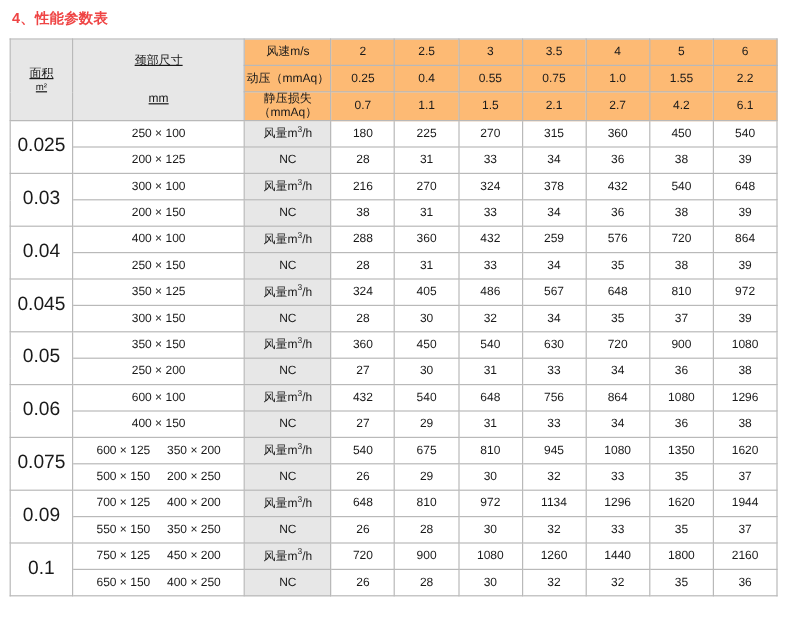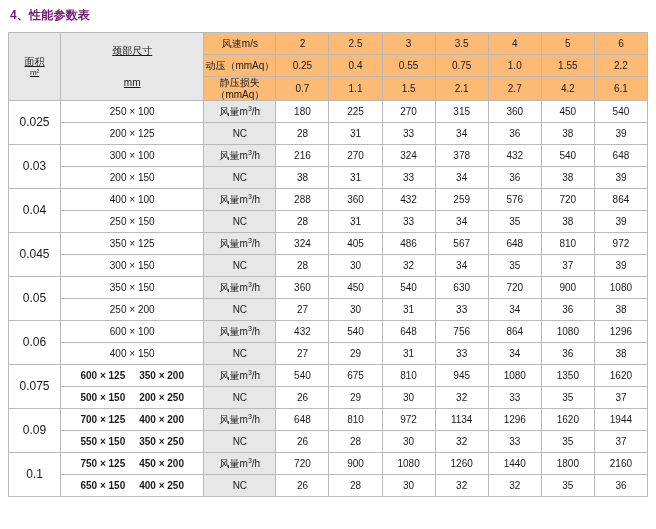--- a/index.html
+++ b/index.html
@@ -17,21 +17,21 @@
   .page {
     position: relative;
     width: 656px;
     height: 529px;
     box-sizing: border-box;
     padding: 7px 8px 0 8px;
   }
   .section-title {
     font-size: 12px;
     font-weight: bold;
-    color: #701a75;
+    color: #ef4444;
     margin: 0 0 8px 2px;
     letter-spacing: 0.2px;
   }
   table.perf {
     border-collapse: collapse;
     table-layout: fixed;
     width: 640px;
     font-size: 10px;
   }
   table.perf td, table.perf th {
@@ -55,29 +55,28 @@
   }
   .area-line1 { display: block; }
   .area-line2 { display: block; font-size: 8px; }
   .neck-line1 { display: block; }
   .neck-line2 { display: block; margin-top: 20px; }
   .rowlabel {
     background: #e7e7e7;
     font-size: 10px;
   }
   .areacell {
-    font-size: 12px;
+    font-size: 16px;
   }
   .neckcell {
     font-size: 10px;
     white-space: nowrap;
   }
   .neckcell .dual {
     display: inline-block;
-    font-weight: bold;
   }
   .neckcell .dual span { display: inline-block; }
   .neckcell .gap { display: inline-block; width: 14px; }
   .sup { font-size: 7px; vertical-align: super; }
   
   col.c-area   { width: 52px; }
   col.c-neck   { width: 143px; }
   col.c-label  { width: 72px; }
   col.c-val    { width: 53px; }
 </style>

